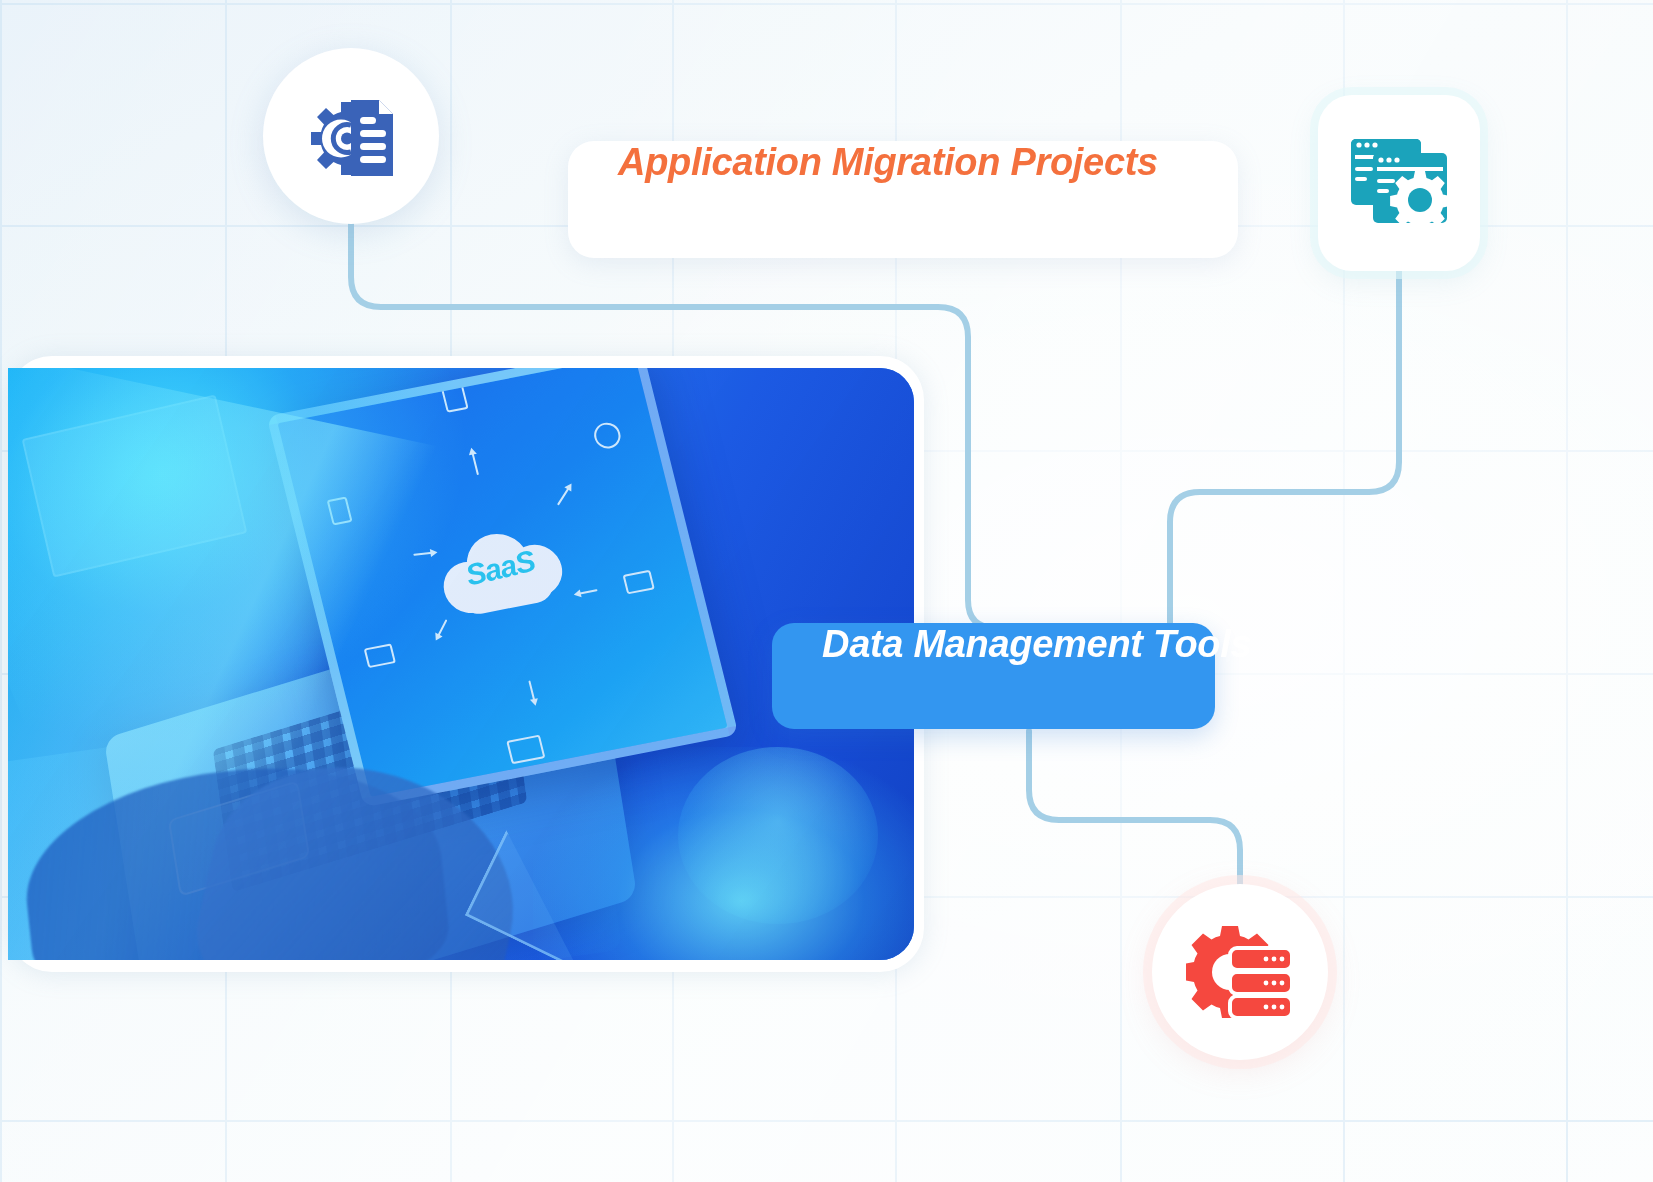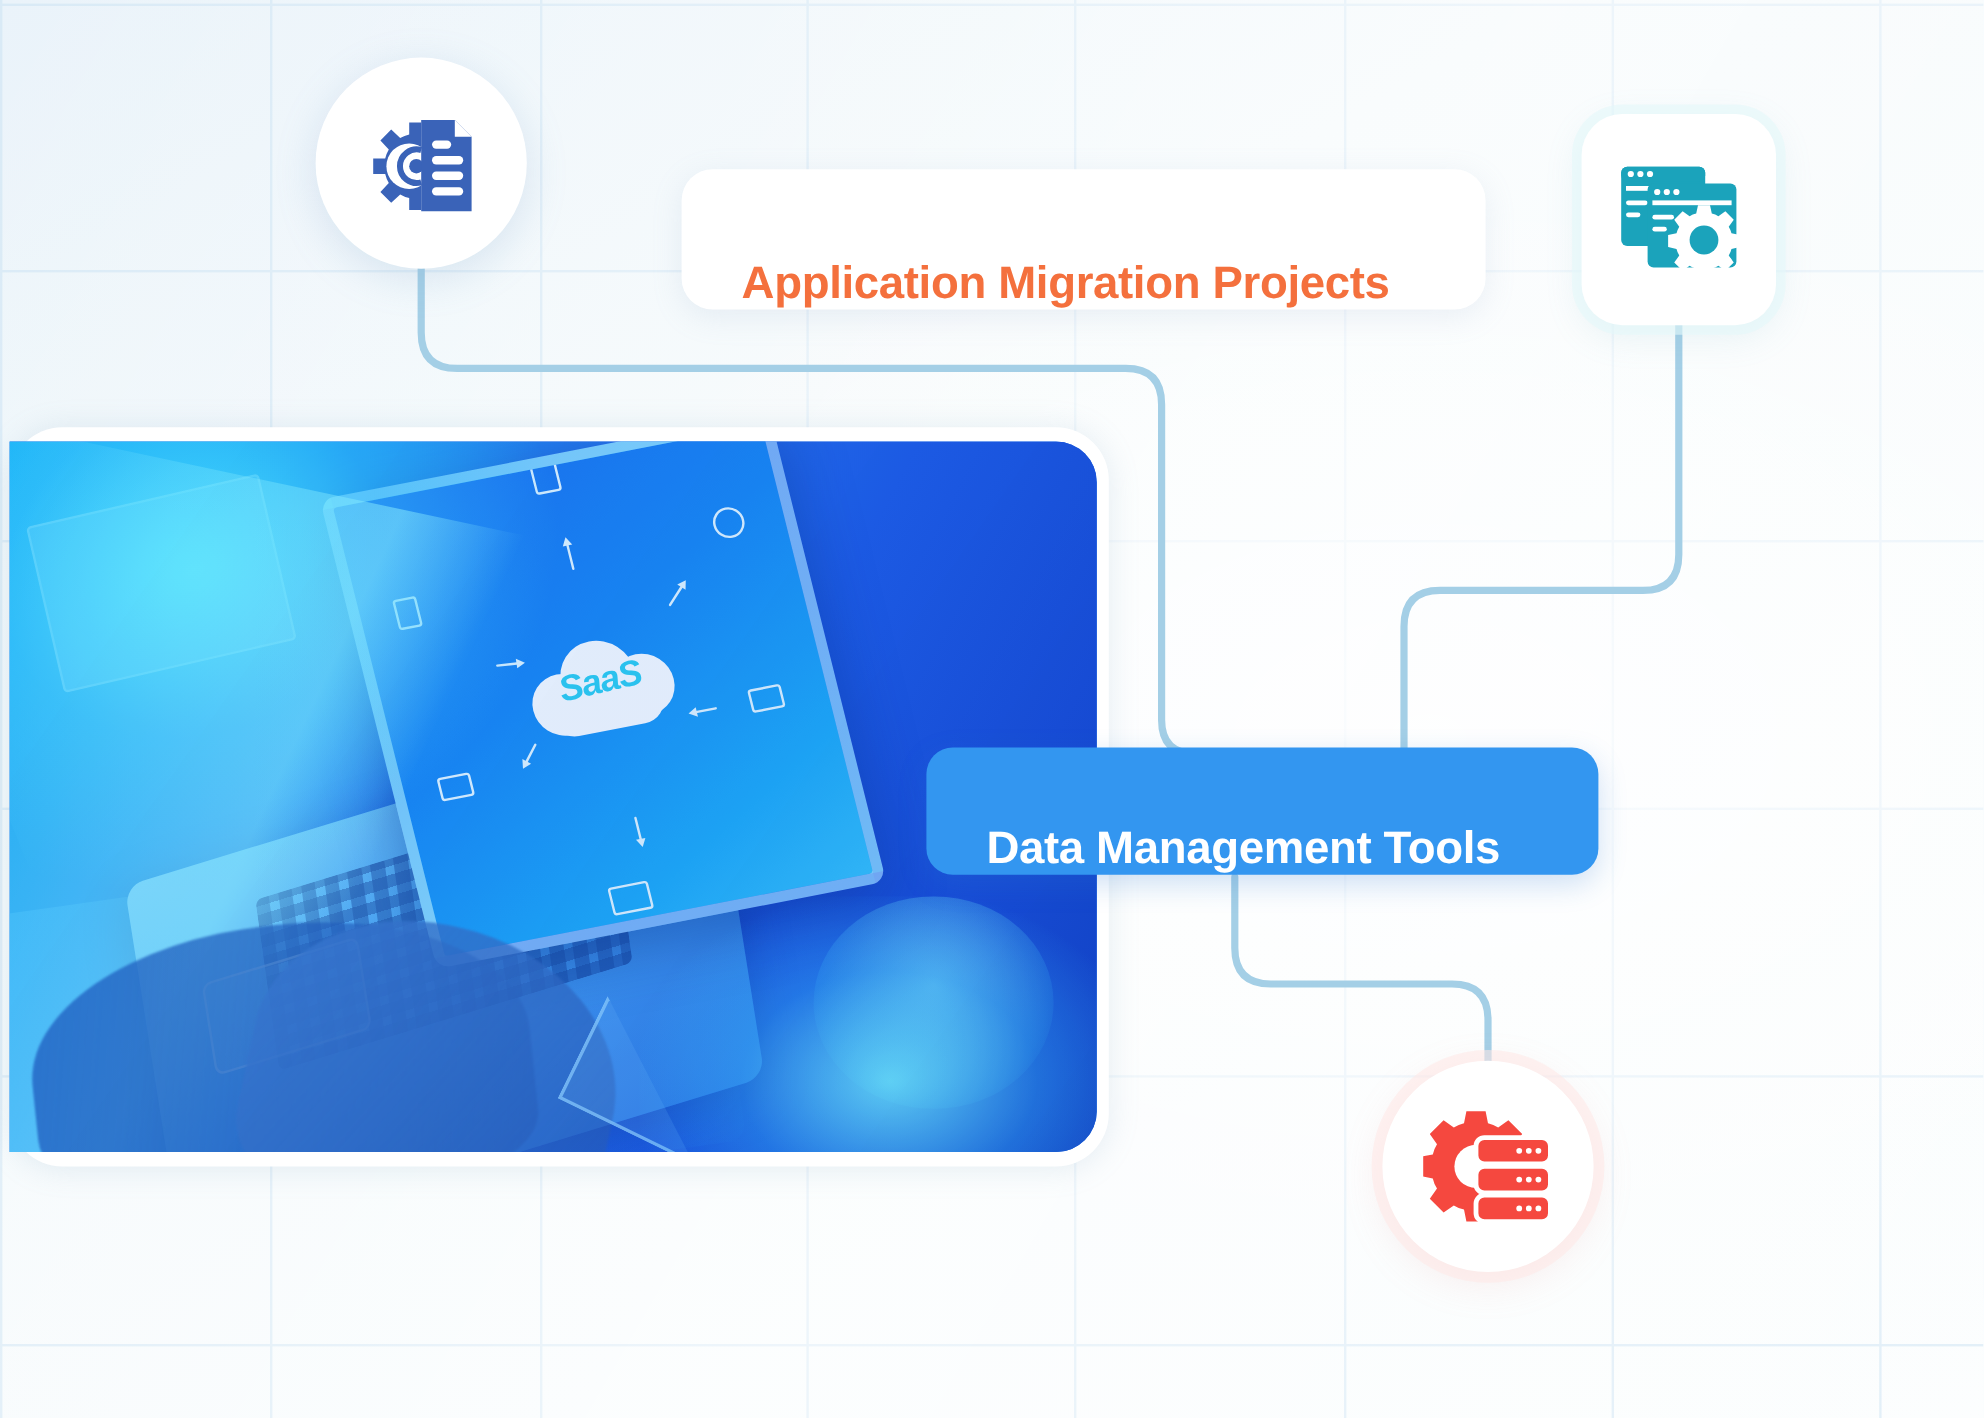--- a/index.html
+++ b/index.html
@@ -225,22 +225,23 @@
   .photo-tint {
     position: absolute; inset: 0;
     background: linear-gradient(125deg, rgba(0,140,255,0.10), rgba(10,60,200,0.14));
     mix-blend-mode: multiply;
   }
 
   
   .label-card {
     position: absolute;
     display: flex;
-    align-items: flex-end;
+    align-items: flex-start;
     border-radius: 22px;
+    font-style: italic;
   }
   .label-card .label-text {
     font-weight: bold;
     white-space: nowrap;
   }
 
   #card-migration {
     left: 568px; top: 141px;
     width: 670px; height: 117px;
     background: #ffffff;
@@ -249,21 +250,21 @@
     padding-left: 50px;
   }
   #card-migration .label-text {
     color: #f4703d;
     font-size: 38px;
     letter-spacing: -0.3px;
   }
 
   #card-data {
     left: 772px; top: 623px;
-    width: 560px; height: 106px;
+    width: 443px; height: 106px;
     background: #3396f0;
     border-radius: 22px;
     box-shadow: 0 8px 24px rgba(40,120,210,0.22);
     padding-left: 50px;
   }
   #card-data .label-text {
     color: #ffffff;
     font-size: 38px;
     letter-spacing: -0.3px;
   }

